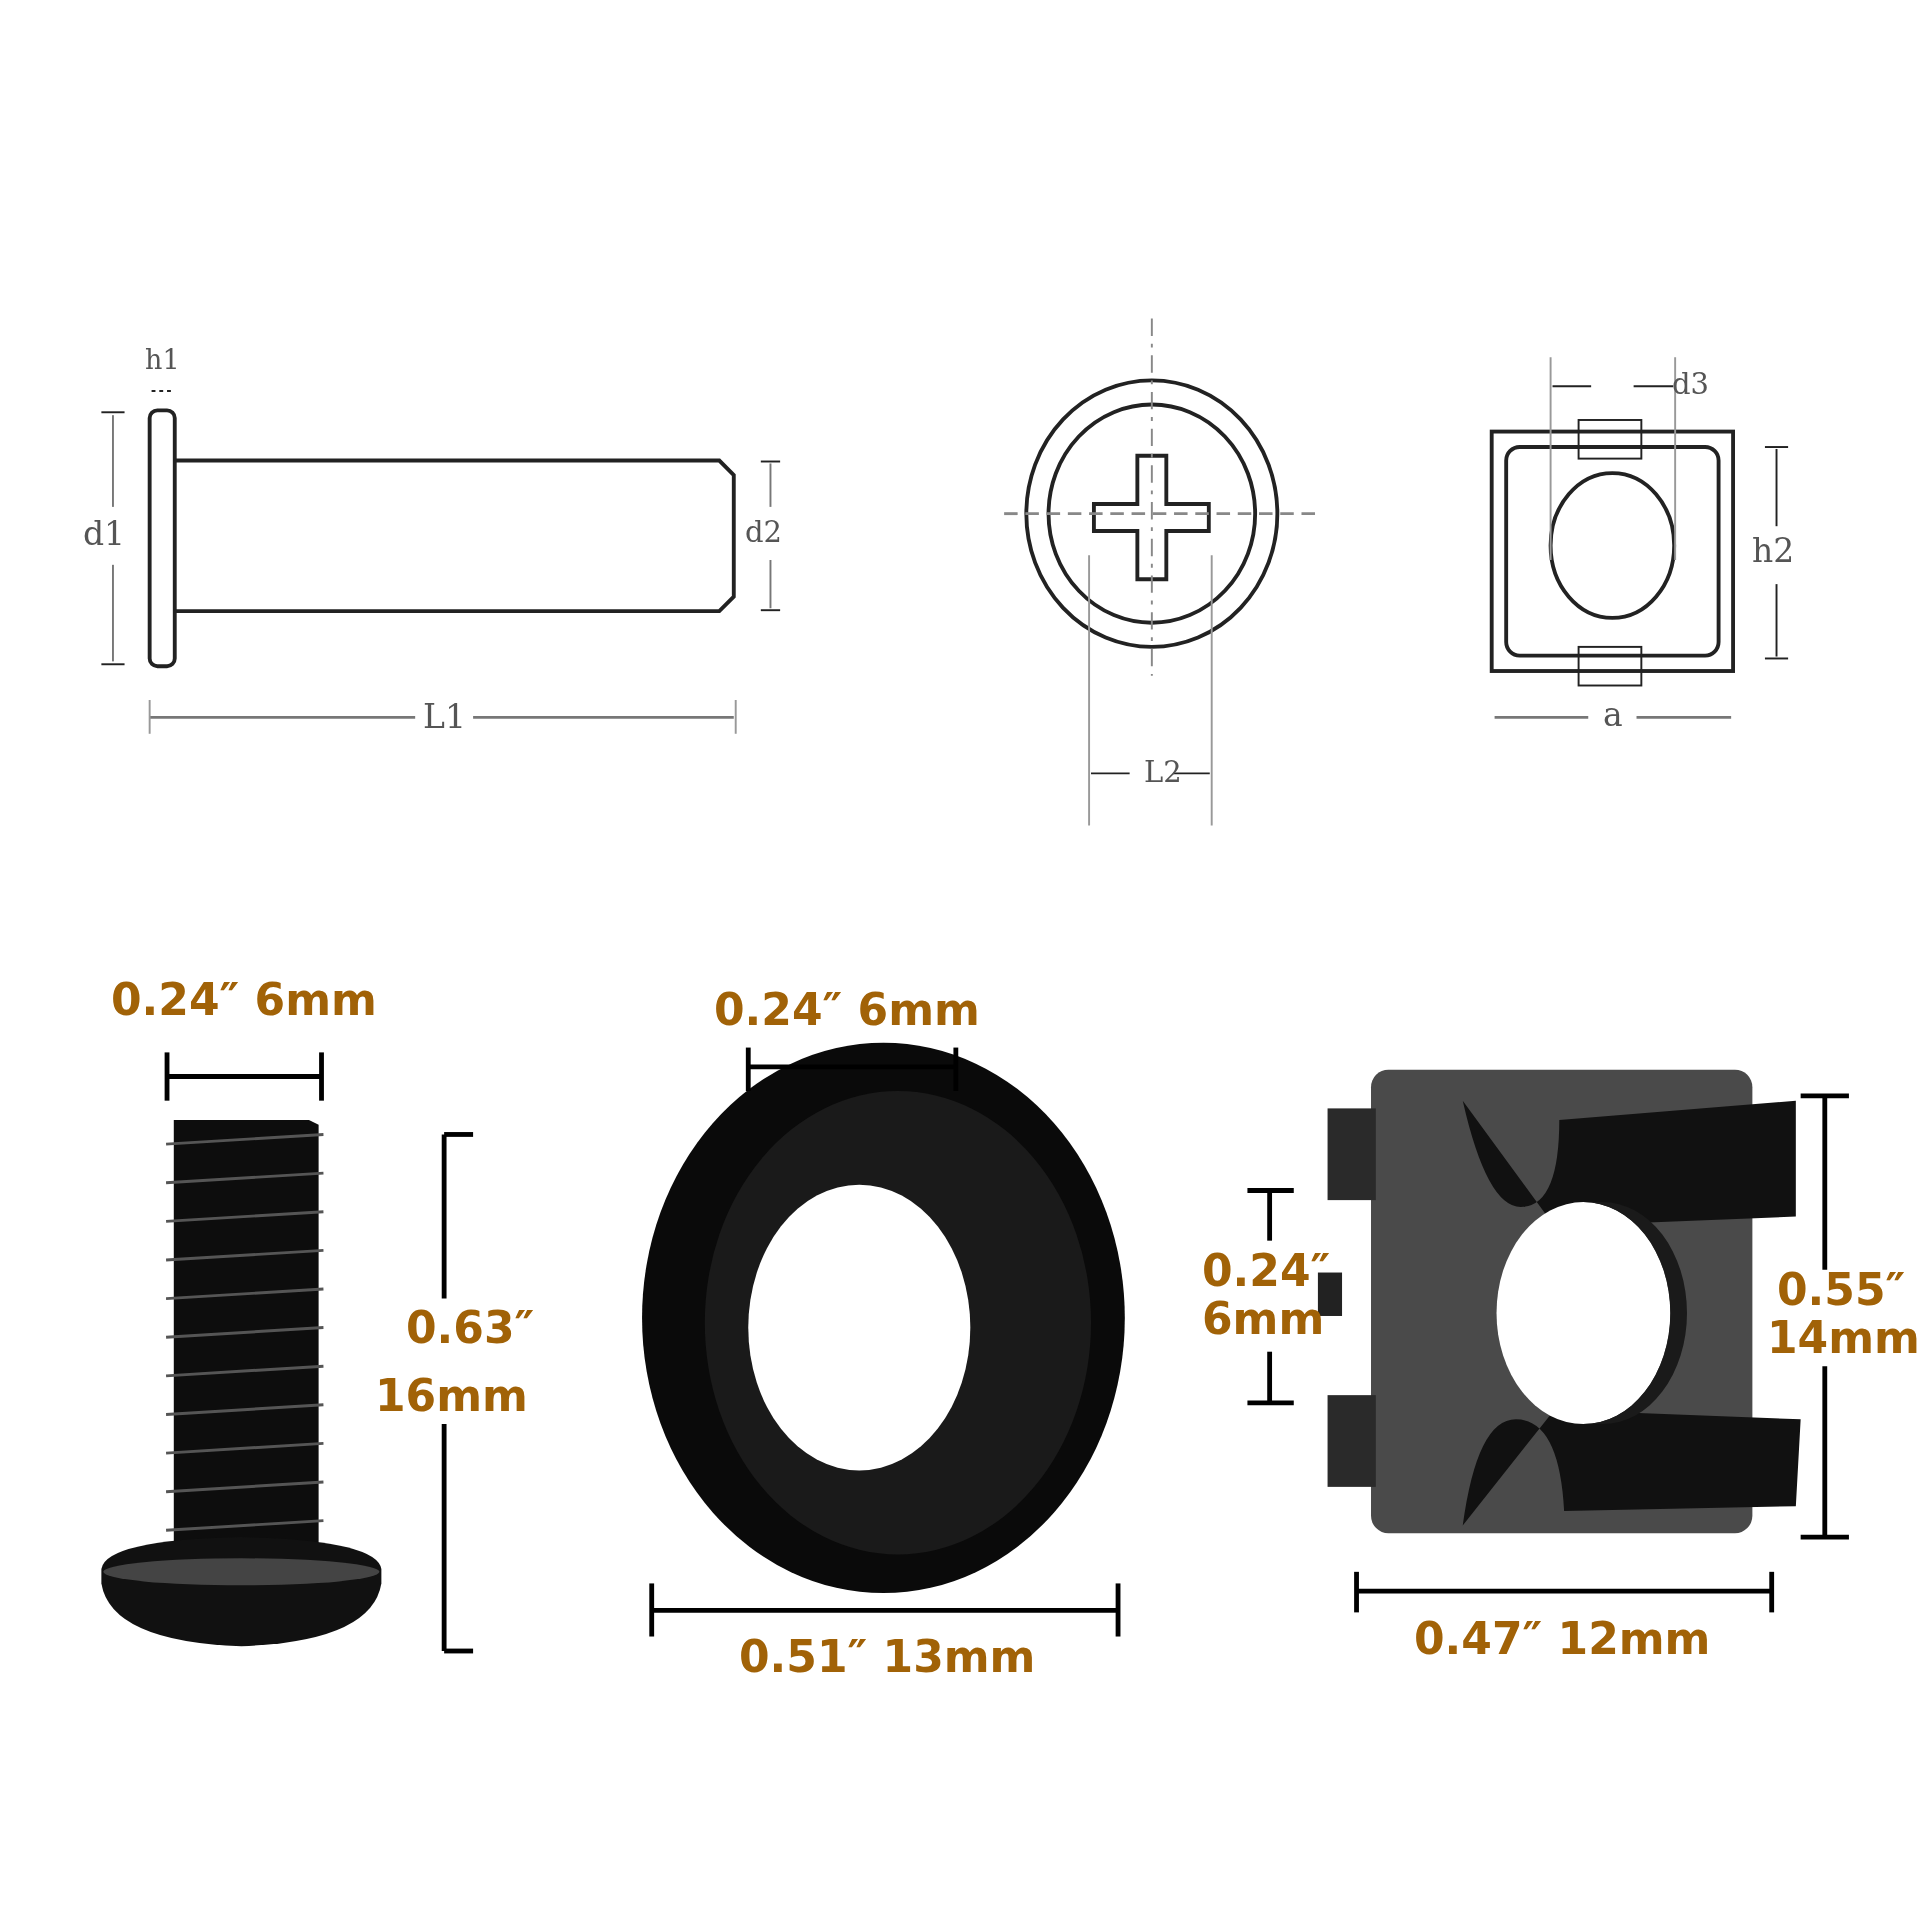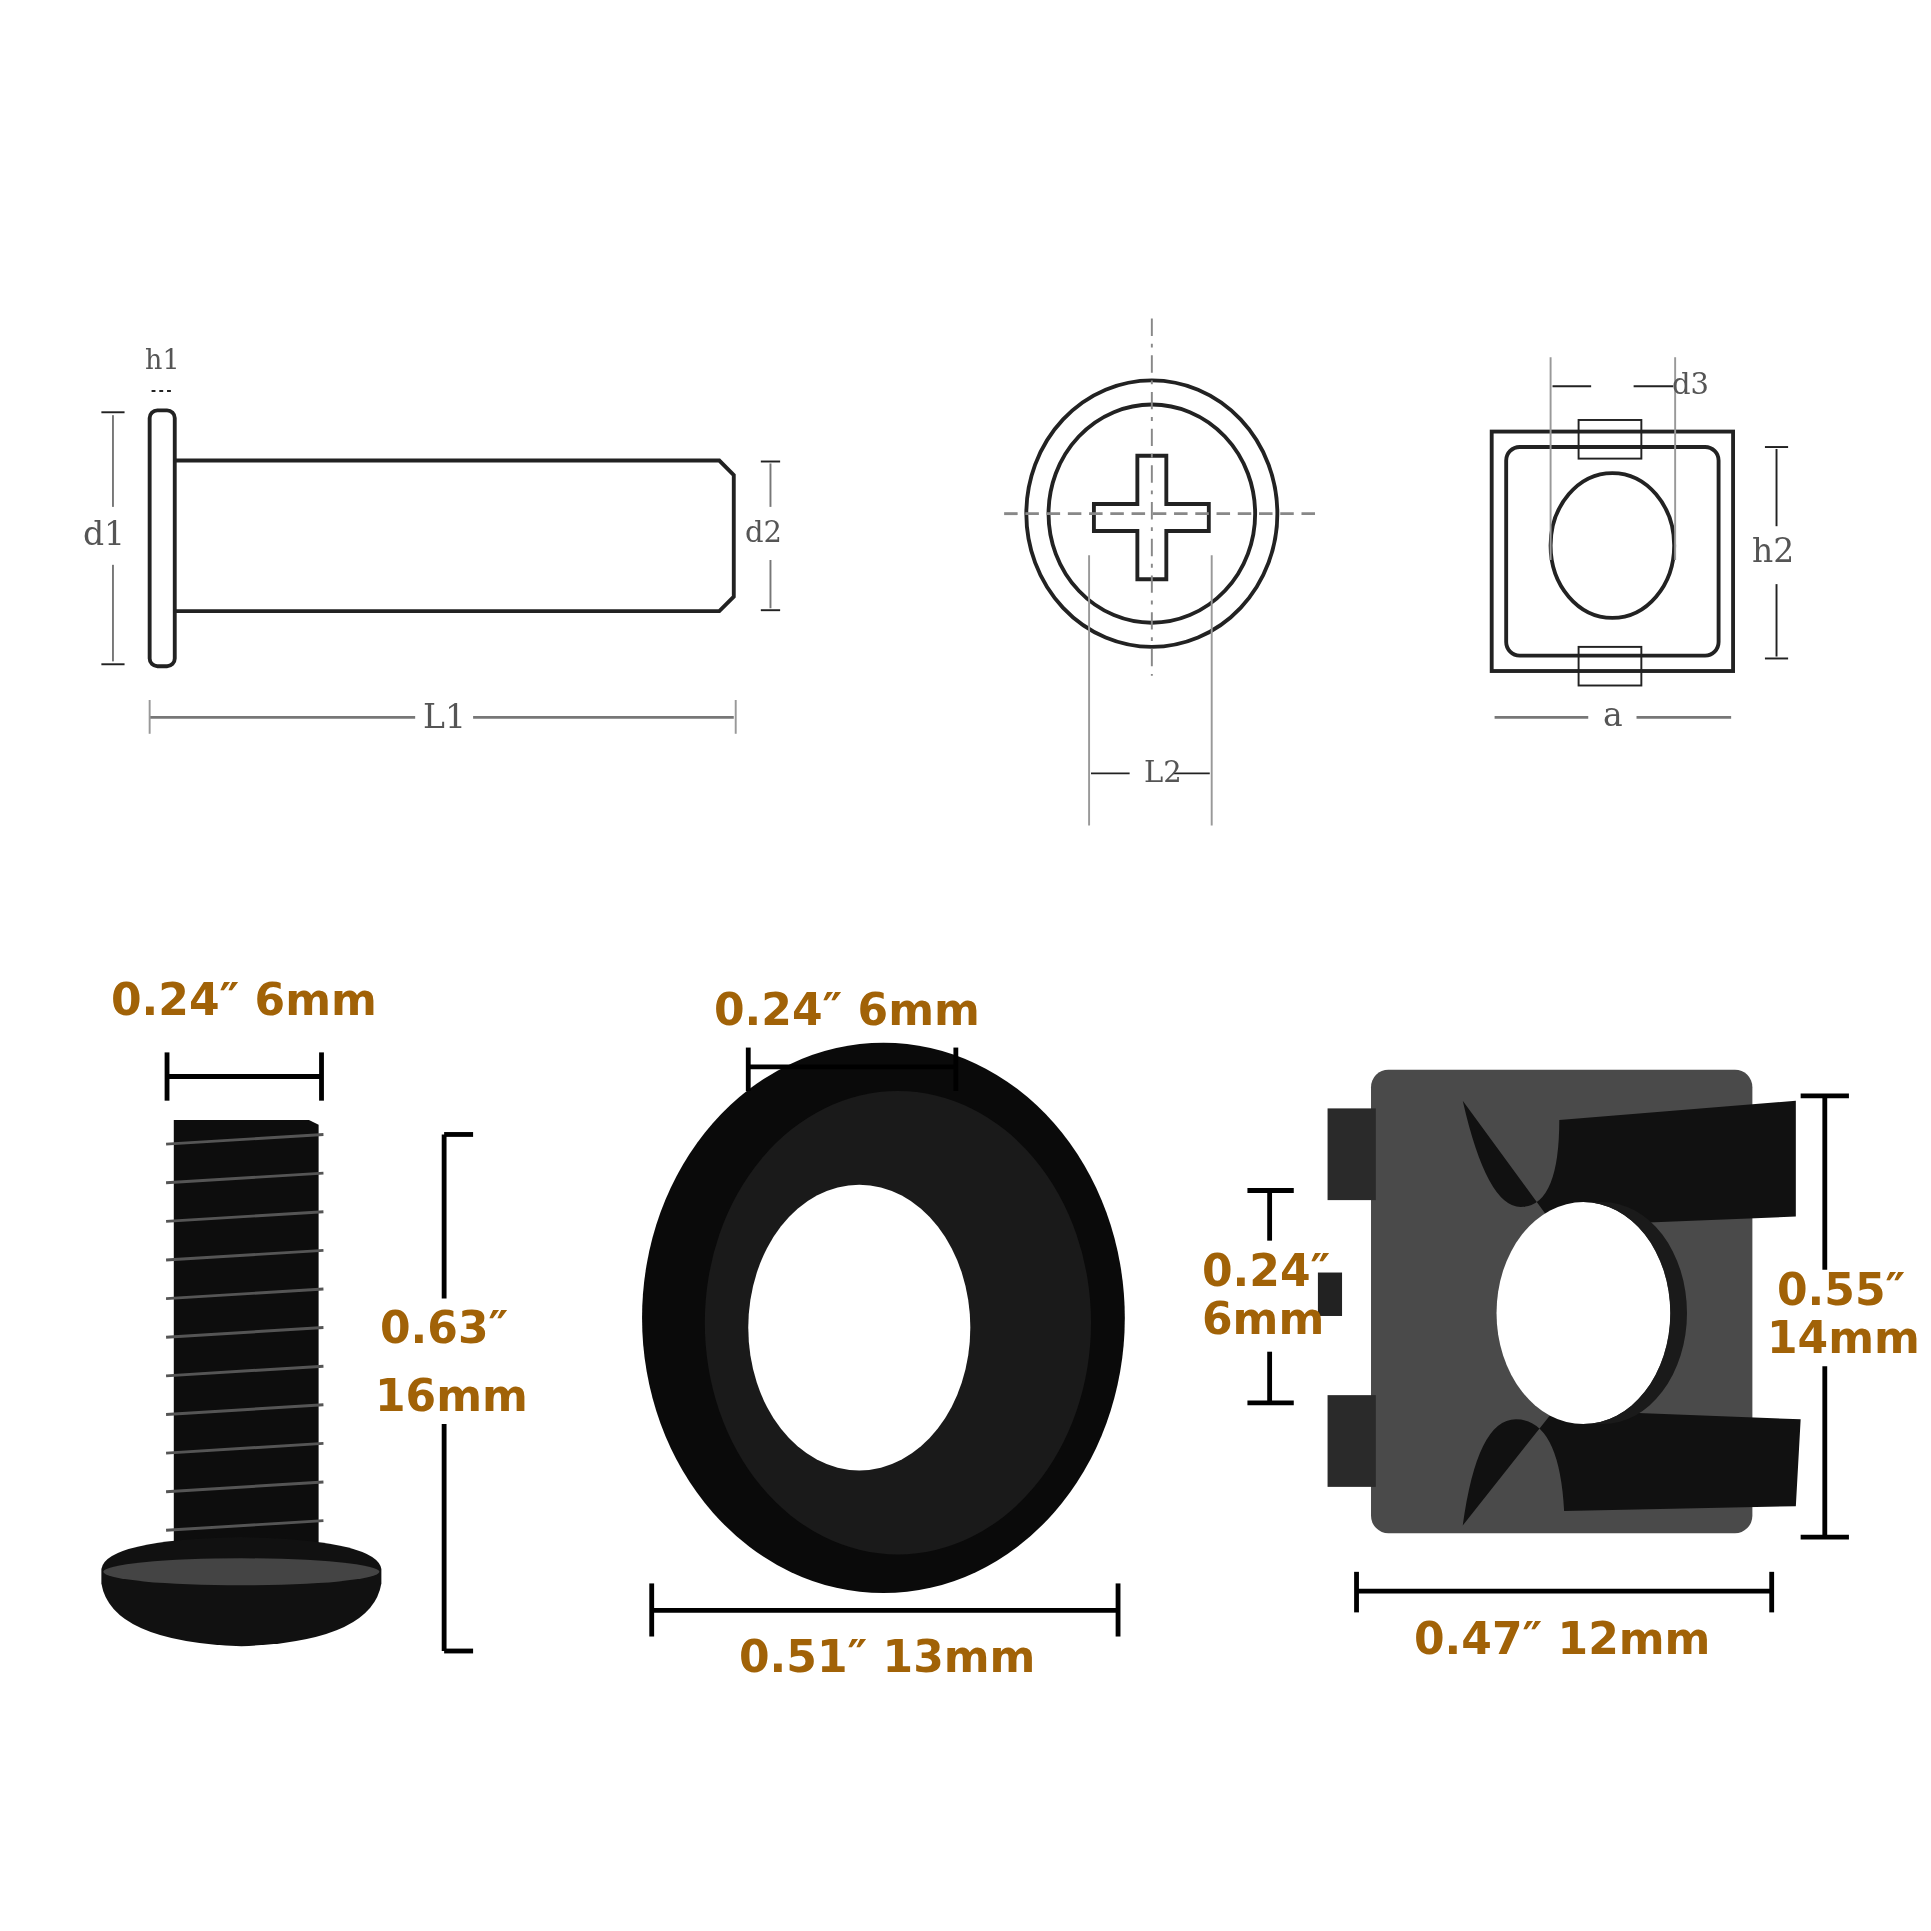--- a/index.html
+++ b/index.html
@@ -132,21 +132,21 @@
 <div class="lbl" style="left:145px;top:344px;font-size:27px;">h1</div>
 <div class="lbl" style="left:83px;top:514px;">d1</div>
 <div class="lbl" style="left:745px;top:515px;font-size:29px;">d2</div>
 <div class="lbl" style="left:423px;top:697px;">L1</div>
 <div class="lbl" style="left:1132px;top:755px;font-size:29px;margin-left:12px;">L2</div>
 <div class="lbl" style="left:1672px;top:367px;font-size:29px;">d3</div>
 <div class="lbl" style="left:1752px;top:531px;">h2</div>
 <div class="lbl" style="left:1603px;top:695px;">a</div>
 
 <div class="dim" style="left:111px;top:975px;">0.24″  6mm</div>
-<div class="dim" style="left:380px;top:1303px;">0.63″</div>
+<div class="dim" style="left:406px;top:1303px;">0.63″</div>
 <div class="dim" style="left:375px;top:1371px;">16mm</div>
 
 <div class="dim" style="left:714px;top:985px;">0.24″   6mm</div>
 <div class="dim" style="left:739px;top:1632px;">0.51″  13mm</div>
 
 <div class="dim" style="left:1202px;top:1246px;">0.24″</div>
 <div class="dim" style="left:1202px;top:1294px;">6mm</div>
 <div class="dim" style="left:1777px;top:1265px;">0.55″</div>
 <div class="dim" style="left:1767px;top:1313px;">14mm</div>
 <div class="dim" style="left:1414px;top:1614px;">0.47″  12mm</div>

